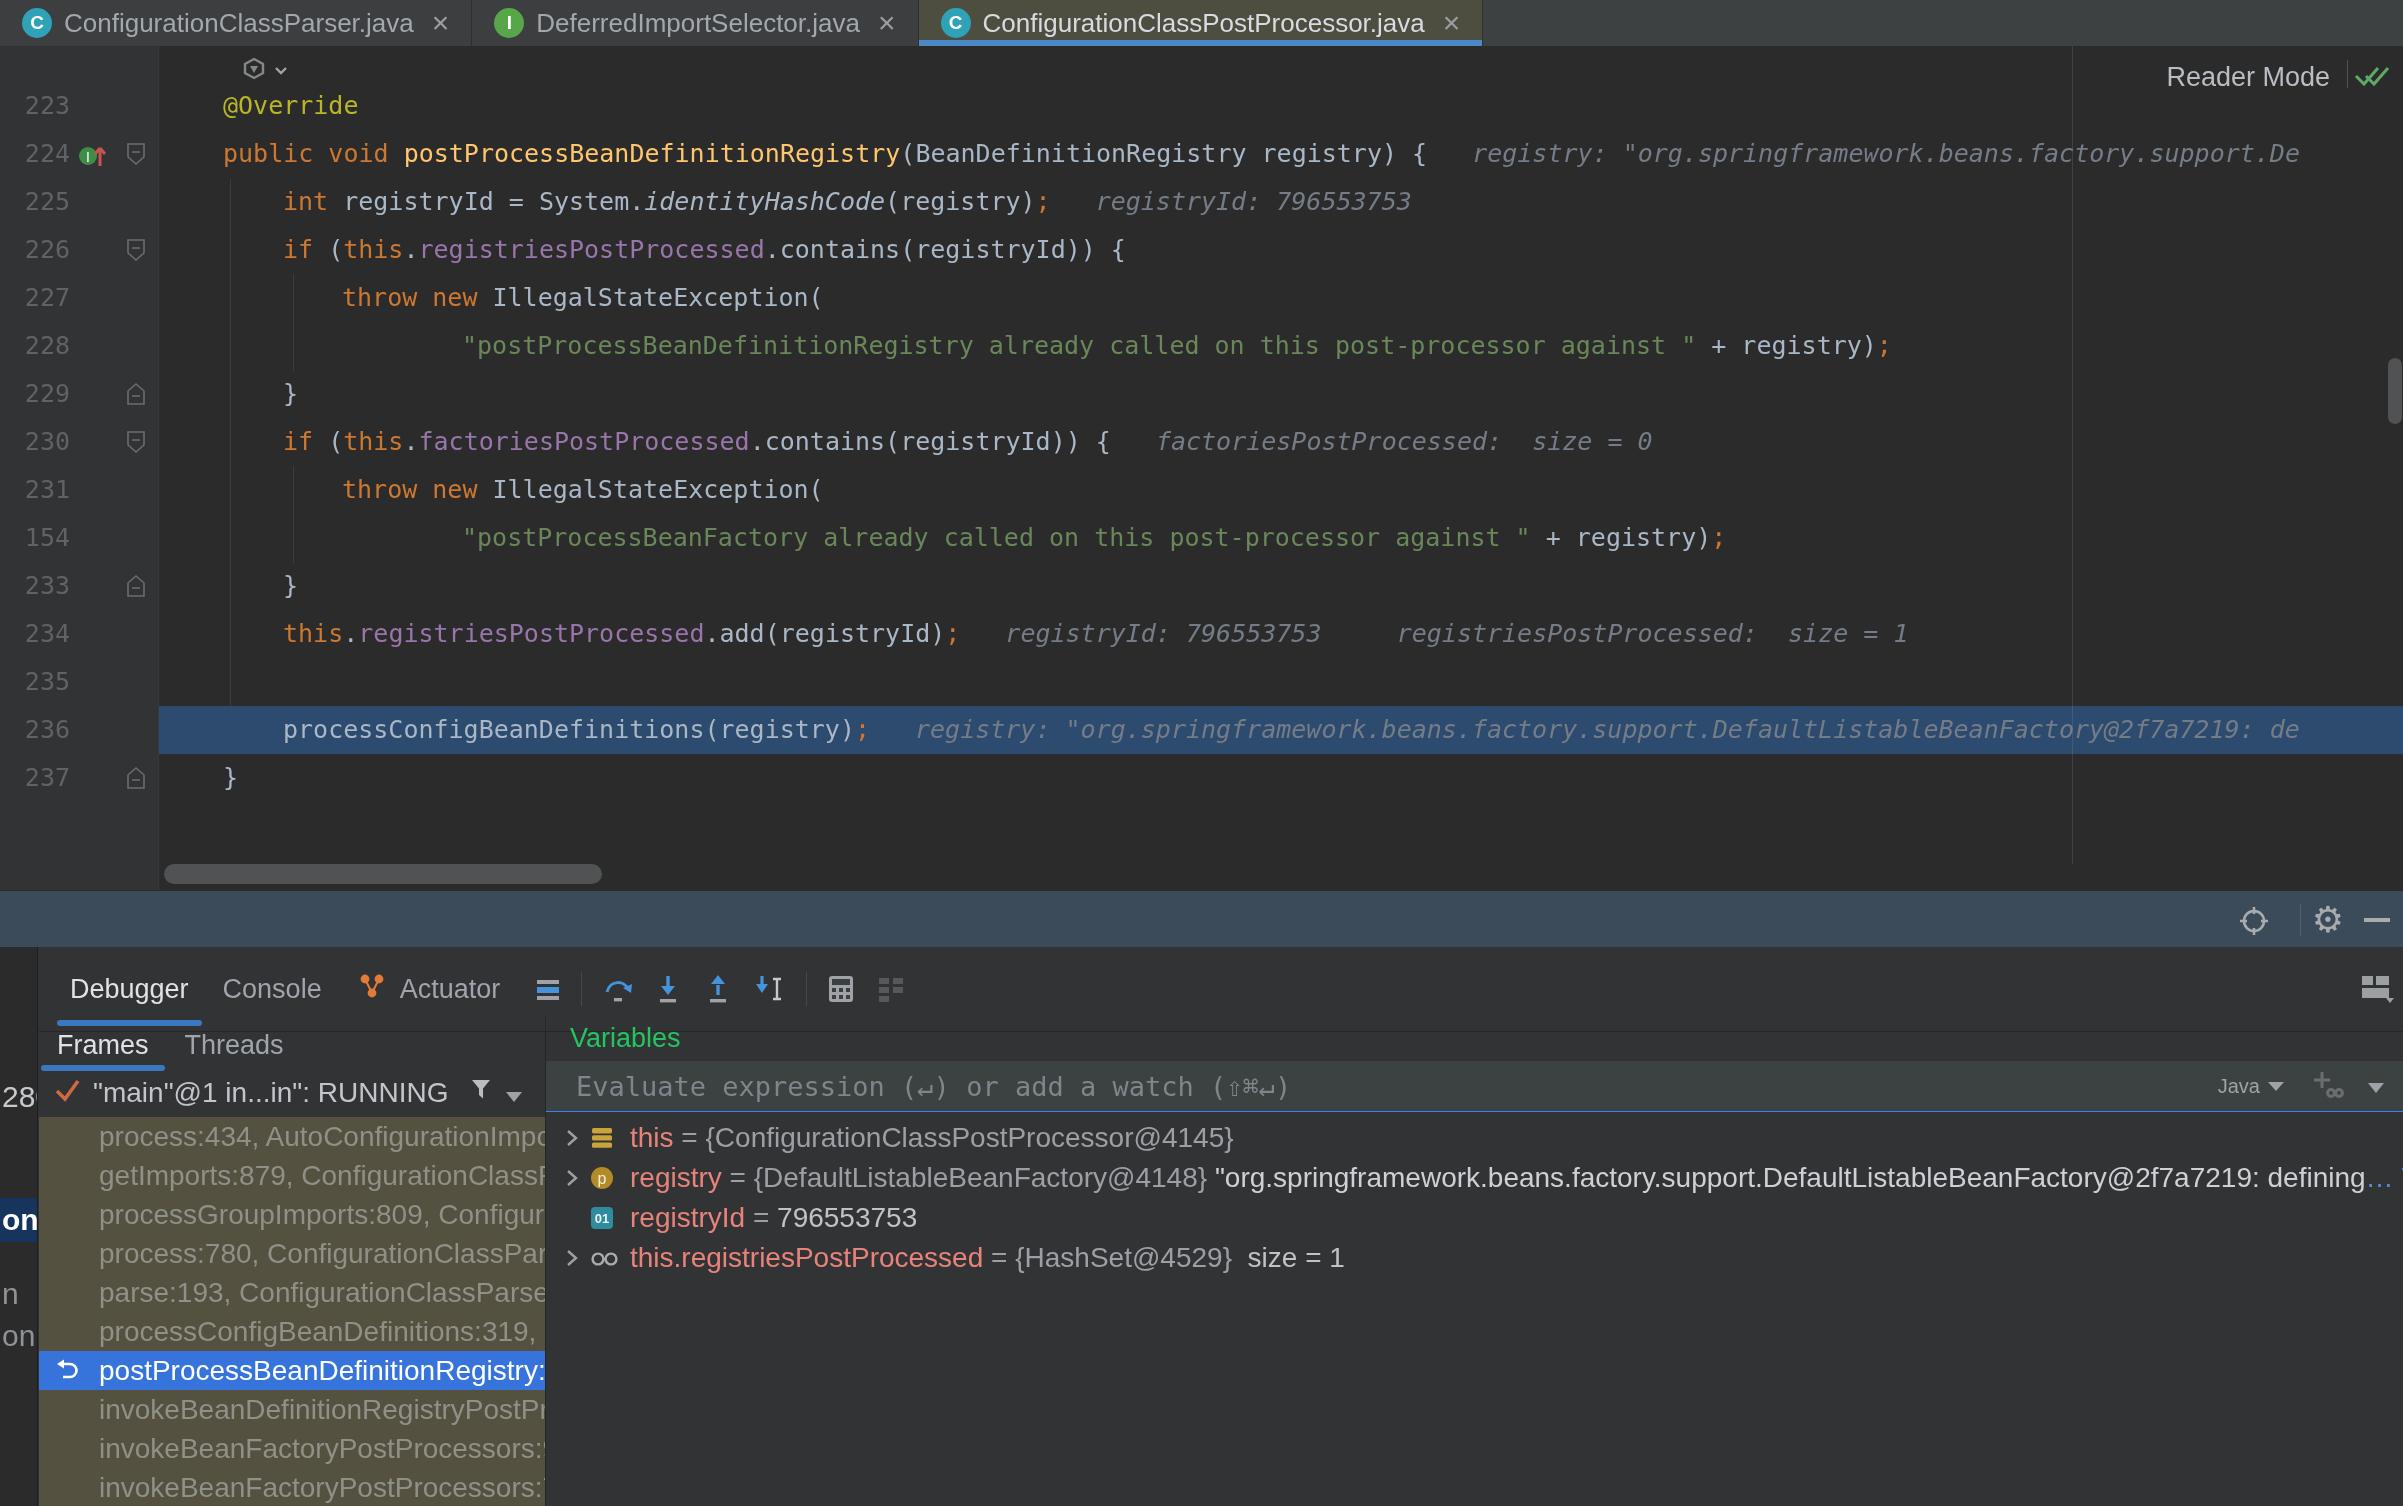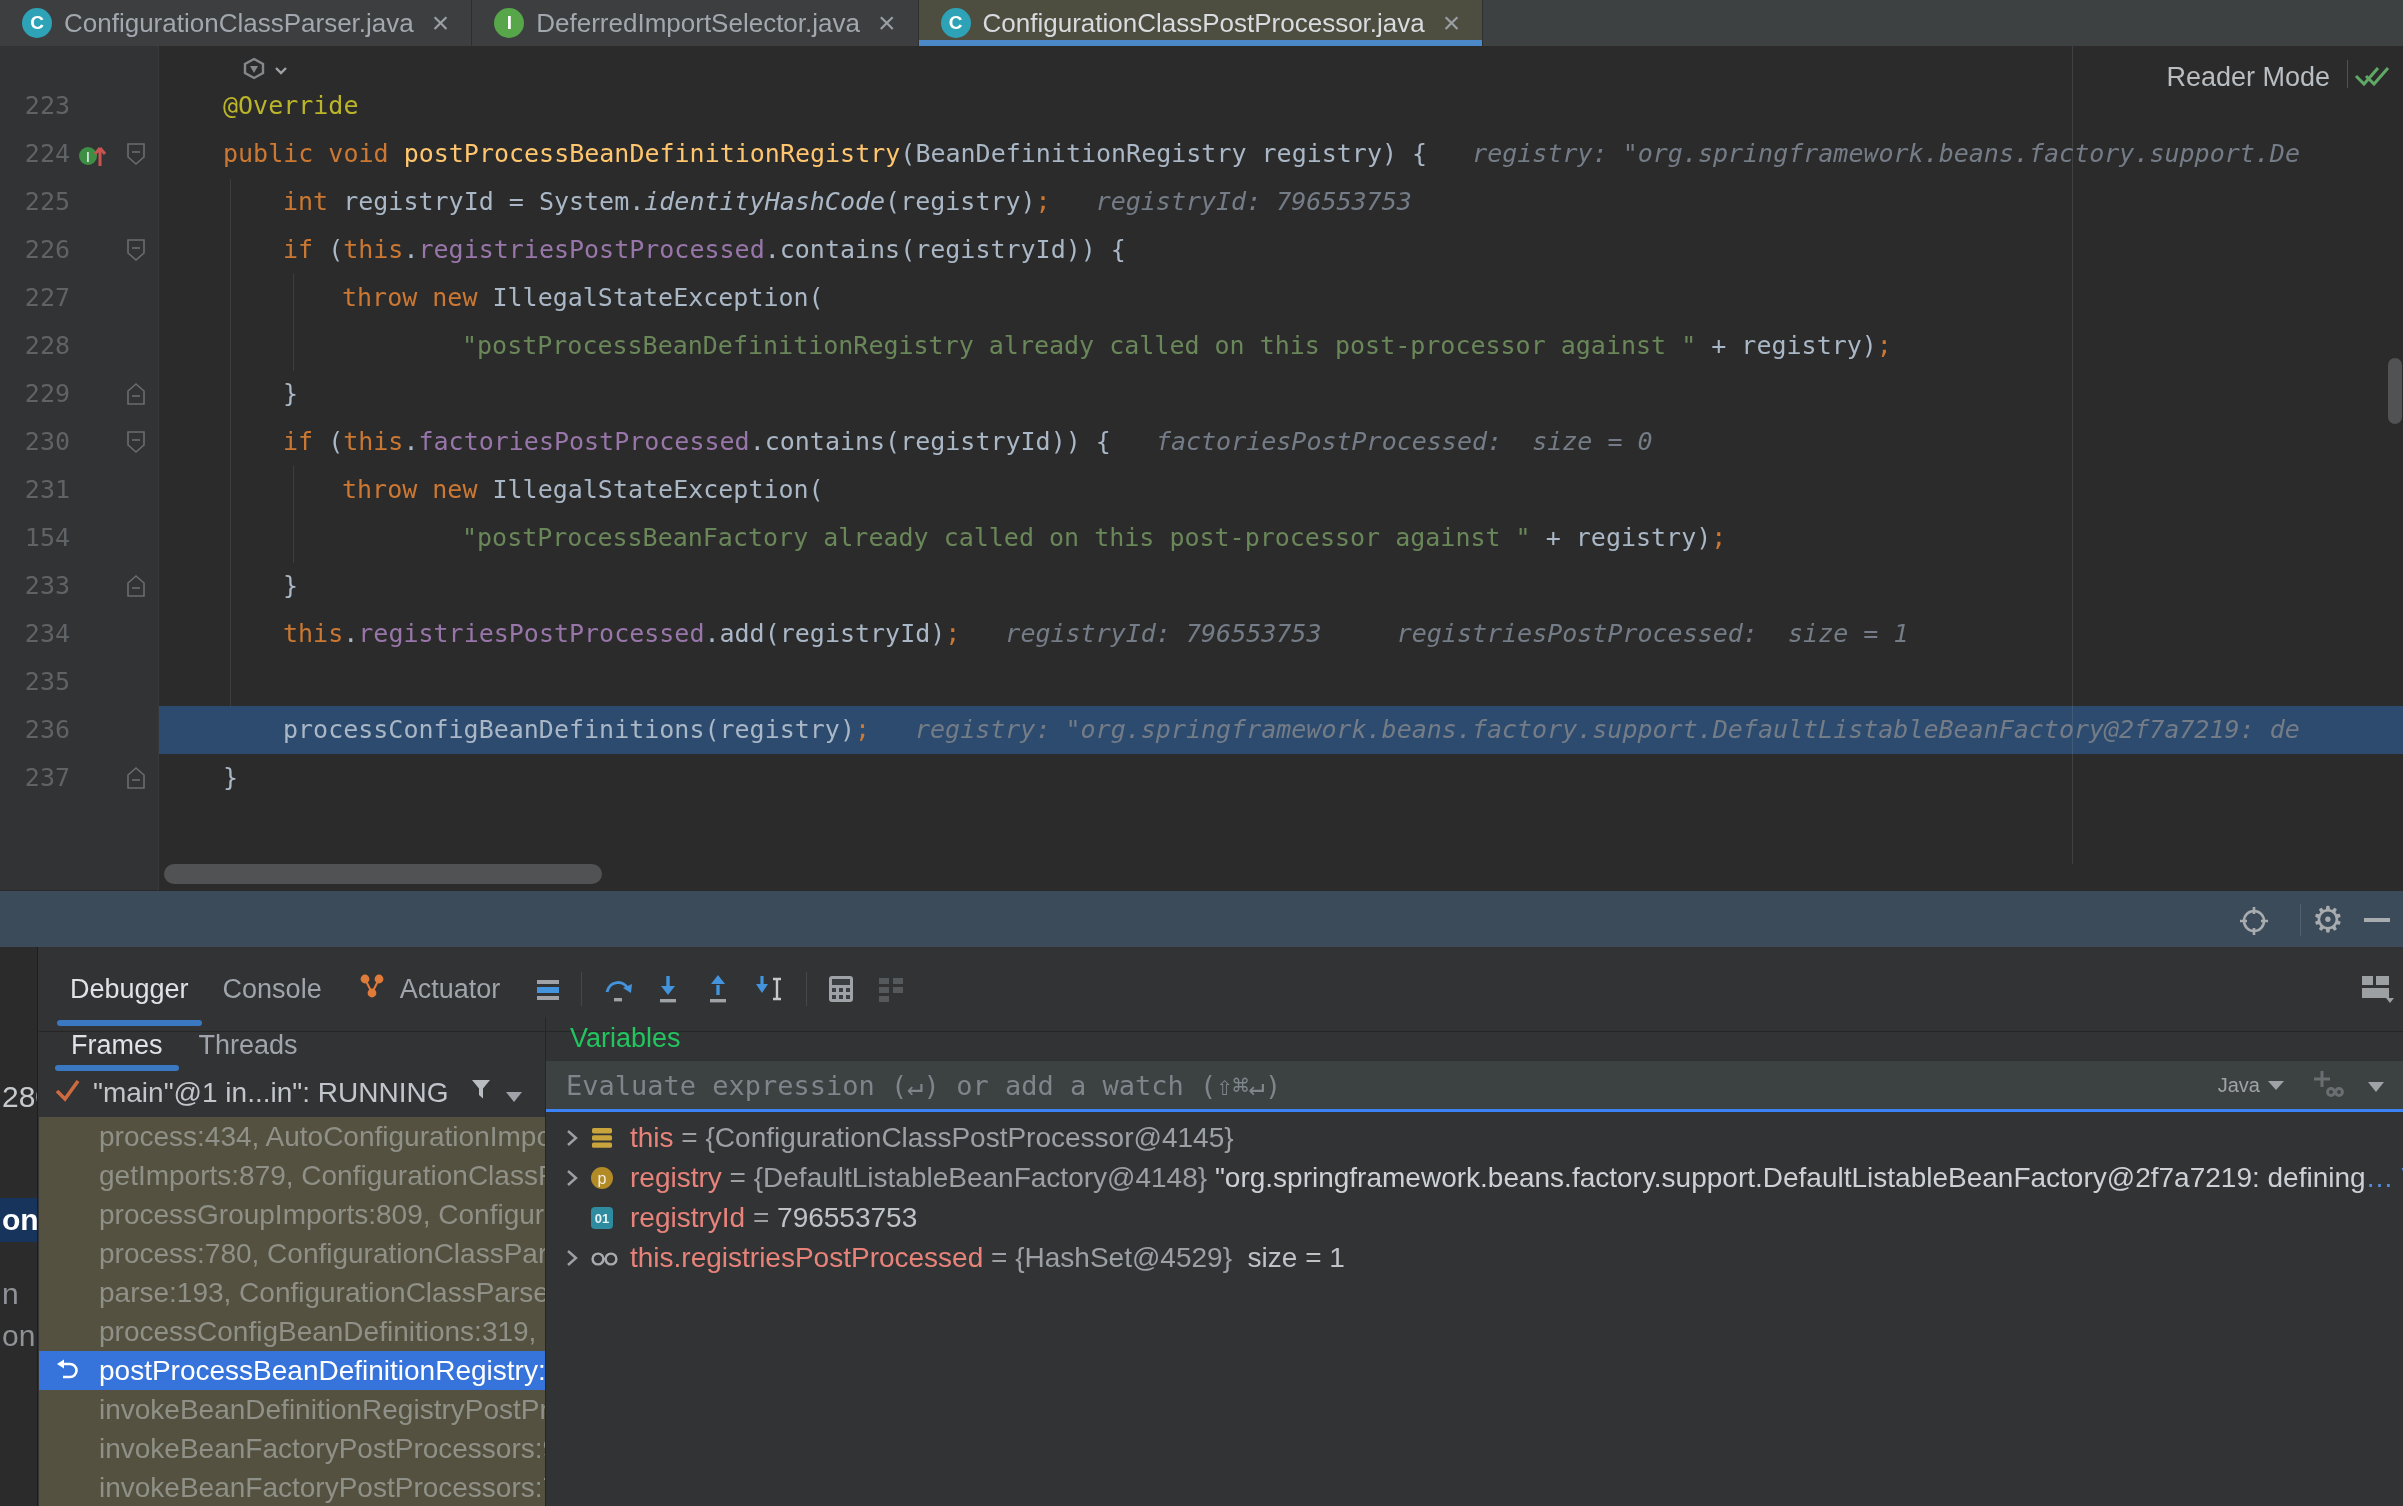--- a/index.html
+++ b/index.html
@@ -62,34 +62,34 @@
   .dtabs { position:relative; height:85px; display:flex; align-items:center; padding-left:14px; border-bottom:1px solid #262626; }
   .dtab { position:relative; height:100%; display:flex; align-items:center; gap:12px; padding:0 17px; font-size:27px; color:#9FA5AB; }
   .dtab.active { color:#DFE2E6; }
   .dtab.active .underline { position:absolute; left:4px; right:4px; bottom:5px; height:6px; background:#3A78C2; border-radius:3px; }
   .dt-ic { margin-left:14px; display:flex; align-items:center; }
   .dt-div { width:1px; height:34px; background:#45484A; margin:0 16px; }
   .layout-ic { margin-left:auto; margin-right:8px; }
 
   .dbody { position:absolute; left:0; top:70px; right:0; bottom:0; display:flex; }
   .fpanel { width:507px; flex:none; position:relative; border-right:1px solid #262626; }
-  .ftabs { height:56px; display:flex; align-items:center; padding-left:14px; font-size:27px; }
+  .ftabs { height:56px; display:flex; align-items:center; font-size:27px; }
   .ftab { position:relative; height:100%; display:flex; align-items:center; padding:0 18px; color:#9FA5AB; }
   .ftab.active { color:#DFE2E6; }
   .ftab.active .underline { position:absolute; left:2px; right:2px; bottom:2px; height:6px; background:#3A78C2; border-radius:3px; }
   .threadrow { height:40px; display:flex; align-items:center; padding-left:12px; gap:10px; font-size:28px; color:#C2C6CB; white-space:nowrap; }
   .flist { position:absolute; left:0; top:100px; right:0; bottom:0; background:#555140; overflow:hidden; }
   .frow { height:39px; line-height:39px; padding-left:60px; font-size:28px; color:#8F9087; white-space:nowrap; overflow:hidden; position:relative; }
   .frow.selected { background:#3674DB; color:#FFFFFF; }
   .frow.selected .ret-ic { position:absolute; left:12px; top:5px; }
 
   .vpanel { flex:1; position:relative; overflow:hidden; }
   .vhead { height:43px; display:flex; align-items:center; padding-left:24px; font-size:27px; color:#22c55e; }
-  .evalbar { position:absolute; left:0; top:43px; right:0; height:52px; background:#3C4142; border-top:1px solid #303233; border-bottom:3px solid #3b82f6;
-             display:flex; align-items:center; padding:0 20px 0 20px;
+  .evalbar { position:absolute; left:0; top:43px; right:0; height:52px; background:#3C4142; border-top:1px solid #303233; border-bottom:1px solid #3b82f6;
+             display:flex; align-items:center; padding:0 20px 0 30px;
              font-family:"DejaVu Sans Mono","DejaVu Sans", monospace; font-size:27px; color:#7E858B; }
   .evalright { margin-left:auto; display:flex; align-items:center; gap:24px; font-family:"Liberation Sans", sans-serif; font-size:20px; color:#9FA3A8; }
   .caret { width:0; height:0; border-left:8px solid transparent; border-right:8px solid transparent; border-top:10px solid #9FA3A8; display:inline-block; }
   .vlist { position:absolute; left:0; top:101px; right:0; bottom:0; }
   .vrow { height:40px; display:flex; align-items:center; padding-left:8px; font-size:28px; white-space:pre; overflow:hidden; }
   .vchev { width:34px; flex:none; display:flex; align-items:center; justify-content:center; }
   .vicon { width:42px; flex:none; display:flex; align-items:center; }
   .v-vn { color:#E8837A; } .v-eq { color:#9CA0A5; } .v-ref { color:#9CA0A5; }
   .v-str { color:#CDD1D5; } .v-val { color:#BFC3C8; } .v-link { color:#548CD6; }
 </style>

